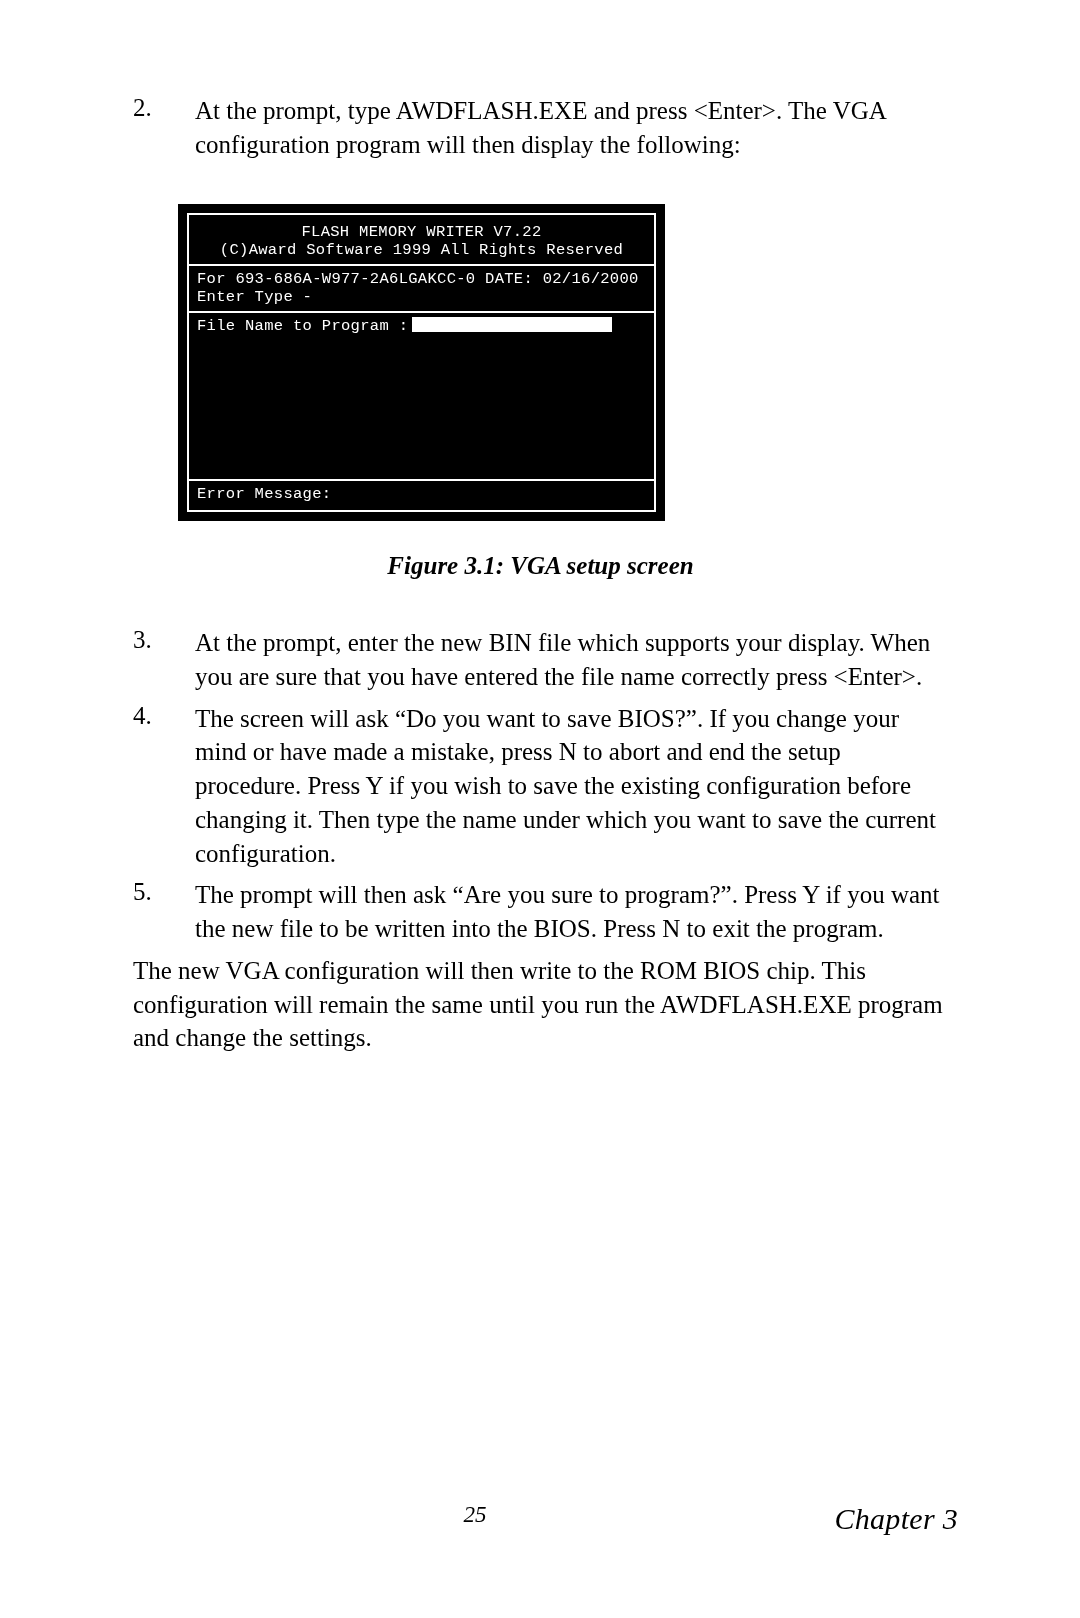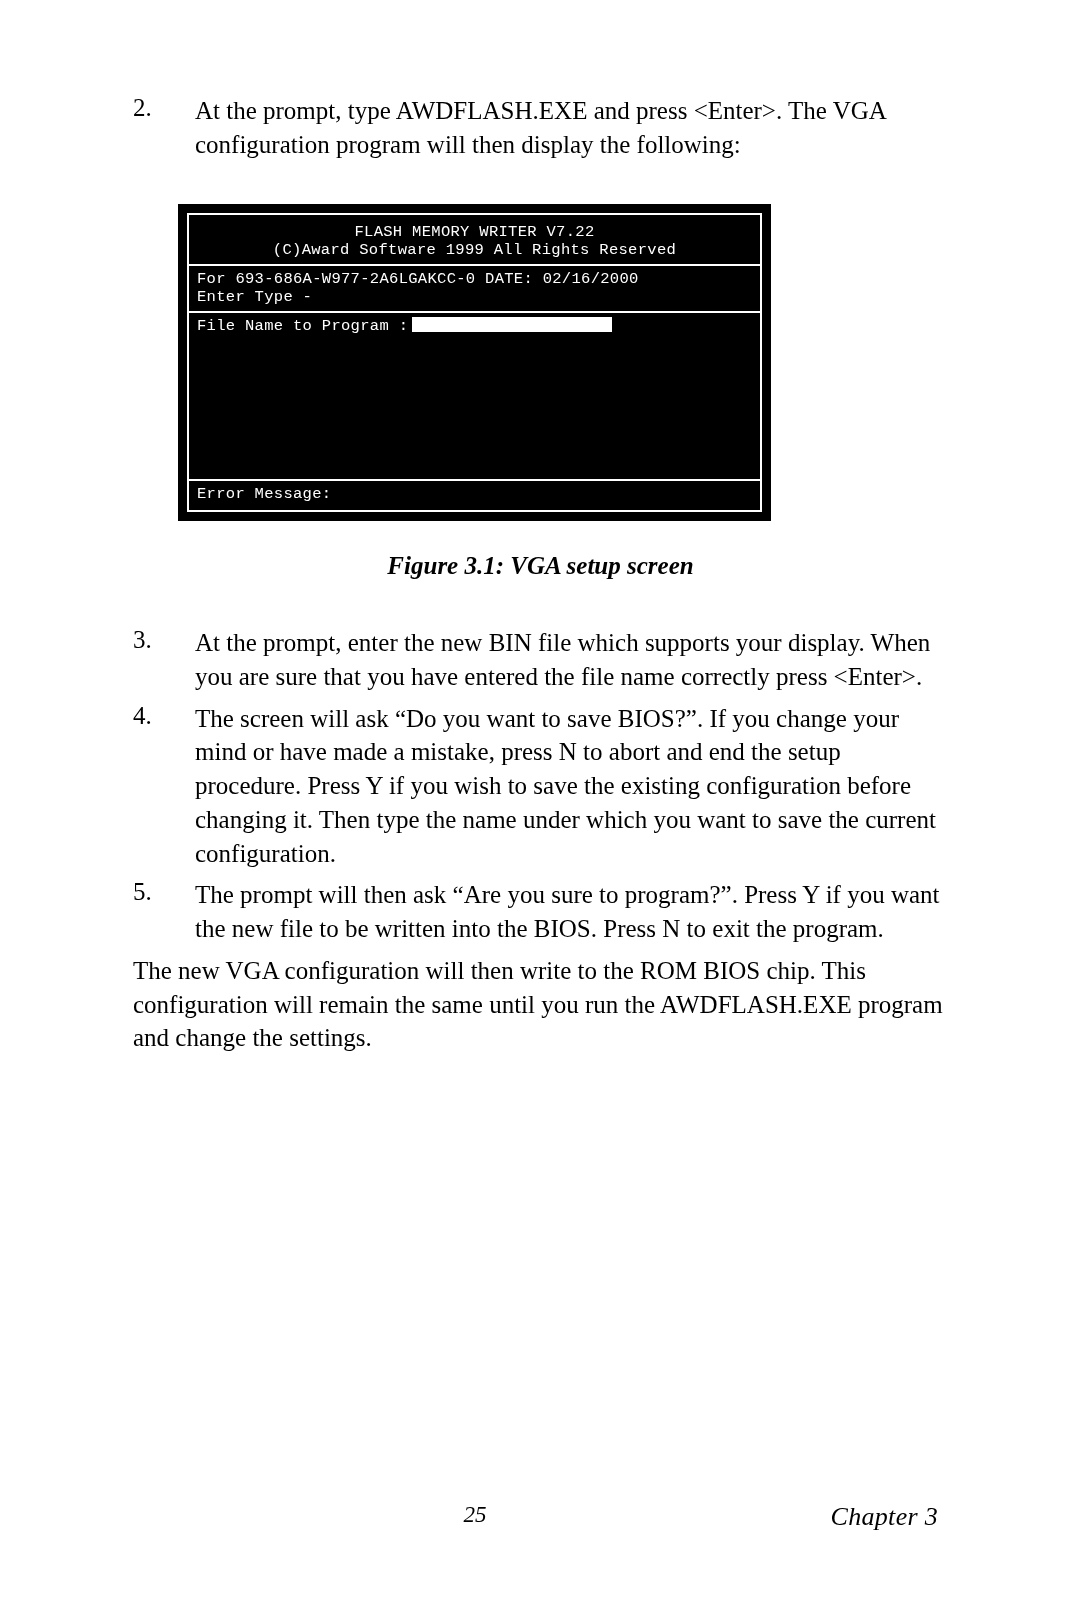--- a/index.html
+++ b/index.html
@@ -26,21 +26,21 @@
     .list-number {
       width: 62px;
       flex-shrink: 0;
     }
     .list-text {
       flex: 1;
       line-height: 1.35;
     }
     .terminal-container {
       margin: 42px 0 28px 45px;
-      width: 593px;
+      width: 487px;
     }
     .terminal-outer {
       border: 5px solid #000;
       background: #000;
       padding: 4px;
     }
     .terminal-inner {
       border: 2px solid #fff;
       padding: 8px 8px 6px 8px;
       font-family: "Courier New", Courier, monospace;
@@ -86,22 +86,22 @@
       font-style: italic;
     }
     .page-number {
       font-size: 23px;
       text-align: center;
       width: 100%;
       position: absolute;
     }
     .chapter-label {
       position: absolute;
-      right: 142px;
-      font-size: 26px;
+      right: 122px;
+      font-size: 30px;
       letter-spacing: 0.3px;
     }
     .input-cursor {
       display: inline-block;
       background: #fff;
       width: 200px;
       height: 15px;
       vertical-align: -2px;
       margin-left: 4px;
     }

